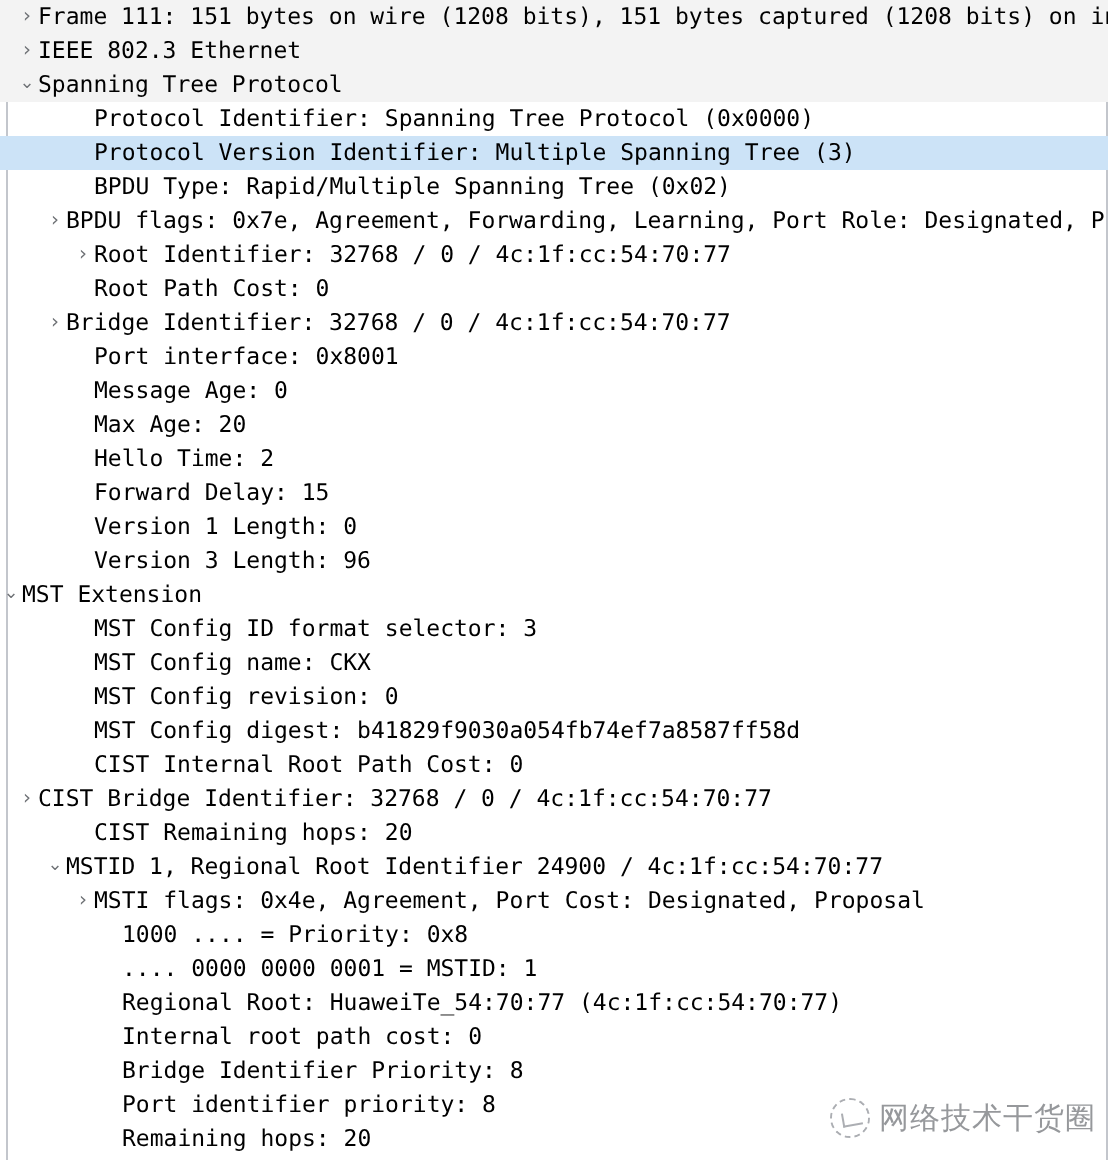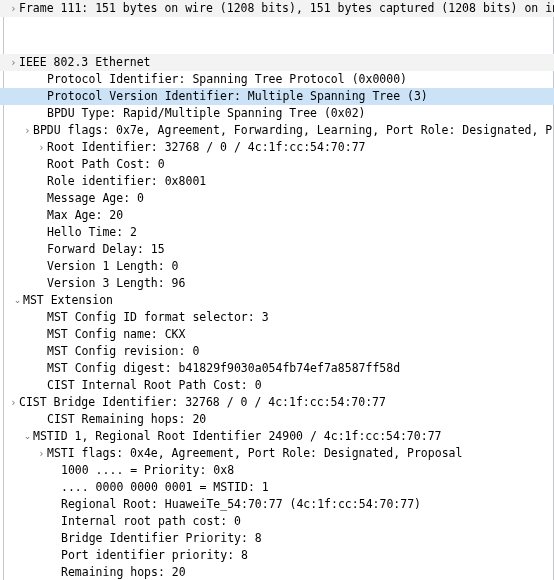--- a/index.html
+++ b/index.html
@@ -106,47 +106,53 @@
 </head>
 <body>
 
 <div id="pane">
 
   <div id="left-rule"></div>
   <div id="right-rule"></div>
 
   <div id="rows">
       <div class="row tint" style="padding-left: 8px;"><span class="twisty closed">›</span><span class="label">Frame 111: 151 bytes on wire (1208 bits), 151 bytes captured (1208 bits) on interface</span></div>
-      <div class="row tint" style="padding-left: 8px; margin-top: 37px;"><span class="twisty closed">›</span><span class="label">IEEE 802.3 Ethernet</span></div>
+      <div class="row tint" style="padding-left: 8px;"><span class="twisty closed">›</span><span class="label">IEEE 802.3 Ethernet</span></div>
+      <div class="row tint" style="padding-left: 8px;"><span class="twisty open">⌄</span><span class="label">Spanning Tree Protocol</span></div>
       <div class="row" style="padding-left: 36px;"><span class="twisty none">·</span><span class="label">Protocol Identifier: Spanning Tree Protocol (0x0000)</span></div>
       <div class="row sel" style="padding-left: 36px;"><span class="twisty none">·</span><span class="label">Protocol Version Identifier: Multiple Spanning Tree (3)</span></div>
       <div class="row" style="padding-left: 36px;"><span class="twisty none">·</span><span class="label">BPDU Type: Rapid/Multiple Spanning Tree (0x02)</span></div>
       <div class="row" style="padding-left: 22px;"><span class="twisty closed">›</span><span class="label">BPDU flags: 0x7e, Agreement, Forwarding, Learning, Port Role: Designated, Proposal</span></div>
       <div class="row" style="padding-left: 36px;"><span class="twisty closed">›</span><span class="label">Root Identifier: 32768 / 0 / 4c:1f:cc:54:70:77</span></div>
       <div class="row" style="padding-left: 36px;"><span class="twisty none">·</span><span class="label">Root Path Cost: 0</span></div>
-      <div class="row" style="padding-left: 36px;"><span class="twisty none">·</span><span class="label">Role identifier: 0x8001</span></div>
+      <div class="row" style="padding-left: 22px;"><span class="twisty closed">›</span><span class="label">Bridge Identifier: 32768 / 0 / 4c:1f:cc:54:70:77</span></div>
+      <div class="row" style="padding-left: 36px;"><span class="twisty none">·</span><span class="label">Port interface: 0x8001</span></div>
       <div class="row" style="padding-left: 36px;"><span class="twisty none">·</span><span class="label">Message Age: 0</span></div>
       <div class="row" style="padding-left: 36px;"><span class="twisty none">·</span><span class="label">Max Age: 20</span></div>
       <div class="row" style="padding-left: 36px;"><span class="twisty none">·</span><span class="label">Hello Time: 2</span></div>
       <div class="row" style="padding-left: 36px;"><span class="twisty none">·</span><span class="label">Forward Delay: 15</span></div>
       <div class="row" style="padding-left: 36px;"><span class="twisty none">·</span><span class="label">Version 1 Length: 0</span></div>
       <div class="row" style="padding-left: 36px;"><span class="twisty none">·</span><span class="label">Version 3 Length: 96</span></div>
-      <div class="row" style="padding-left: 12px;"><span class="twisty open">⌄</span><span class="label">MST Extension</span></div>
+      <div class="row" style="padding-left: 0;"><span class="twisty open">⌄</span><span class="label">MST Extension</span></div>
       <div class="row" style="padding-left: 36px;"><span class="twisty none">·</span><span class="label">MST Config ID format selector: 3</span></div>
       <div class="row" style="padding-left: 36px;"><span class="twisty none">·</span><span class="label">MST Config name: CKX</span></div>
       <div class="row" style="padding-left: 36px;"><span class="twisty none">·</span><span class="label">MST Config revision: 0</span></div>
       <div class="row" style="padding-left: 36px;"><span class="twisty none">·</span><span class="label">MST Config digest: b41829f9030a054fb74ef7a8587ff58d</span></div>
       <div class="row" style="padding-left: 36px;"><span class="twisty none">·</span><span class="label">CIST Internal Root Path Cost: 0</span></div>
       <div class="row" style=""><span class="twisty closed">›</span><span class="label">CIST Bridge Identifier: 32768 / 0 / 4c:1f:cc:54:70:77</span></div>
       <div class="row" style="padding-left: 36px;"><span class="twisty none">·</span><span class="label">CIST Remaining hops: 20</span></div>
       <div class="row" style="padding-left: 22px;"><span class="twisty open">⌄</span><span class="label">MSTID 1, Regional Root Identifier 24900 / 4c:1f:cc:54:70:77</span></div>
-      <div class="row" style="padding-left: 36px;"><span class="twisty closed">›</span><span class="label">MSTI flags: 0x4e, Agreement, Port Role: Designated, Proposal</span></div>
+      <div class="row" style="padding-left: 36px;"><span class="twisty closed">›</span><span class="label">MSTI flags: 0x4e, Agreement, Port Cost: Designated, Proposal</span></div>
       <div class="row" style="padding-left: 50px;"><span class="twisty none">·</span><span class="label">1000 .... = Priority: 0x8</span></div>
       <div class="row" style="padding-left: 50px;"><span class="twisty none">·</span><span class="label">.... 0000 0000 0001 = MSTID: 1</span></div>
       <div class="row" style="padding-left: 50px;"><span class="twisty none">·</span><span class="label">Regional Root: HuaweiTe_54:70:77 (4c:1f:cc:54:70:77)</span></div>
       <div class="row" style="padding-left: 50px;"><span class="twisty none">·</span><span class="label">Internal root path cost: 0</span></div>
       <div class="row" style="padding-left: 50px;"><span class="twisty none">·</span><span class="label">Bridge Identifier Priority: 8</span></div>
       <div class="row" style="padding-left: 50px;"><span class="twisty none">·</span><span class="label">Port identifier priority: 8</span></div>
       <div class="row" style="padding-left: 50px;"><span class="twisty none">·</span><span class="label">Remaining hops: 20</span></div>
     </div>
 
+  <div id="watermark">
+    <span class="wm-logo"></span>
+    <span class="wm-text">网络技术干货圈</span>
+  </div>
 
 </div>
 
 </body></html>

